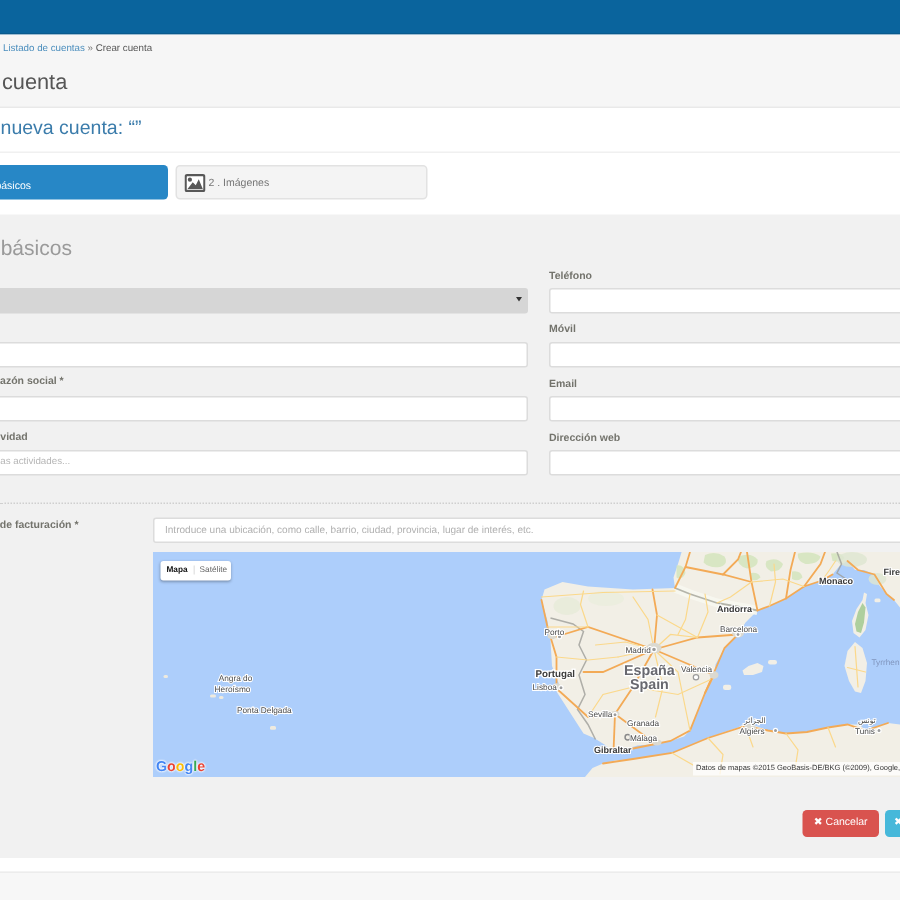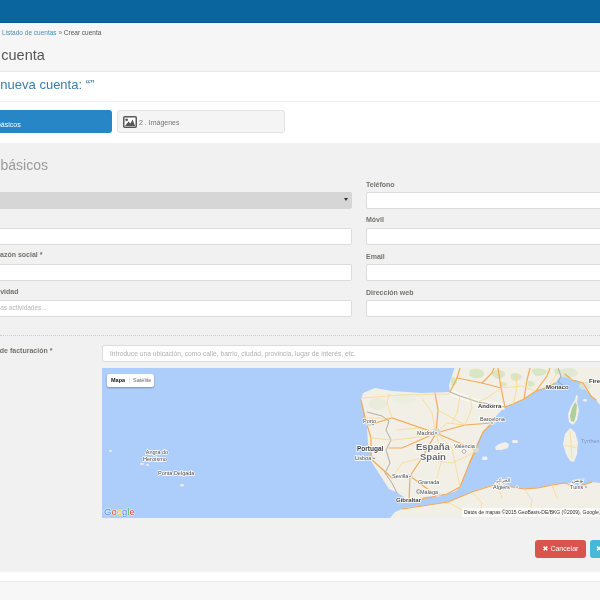--- a/index.html
+++ b/index.html
@@ -222,21 +222,21 @@
     <text class="city" x="468" y="121">Tunis</text>
     <text class="city" x="470" y="114" style="font-size:5px">تونس</text>
     <text class="sea" x="479" y="75">Tyrrheni</text>
   </svg>
   </div>
 
   <div class="abs" style="left:107px;top:374px;height:13px;background:#fff;border-radius:2px;box-shadow:0 1px 2px rgba(0,0,0,.3);font-size:6px;line-height:13px;white-space:nowrap">
     <span style="padding:0 4px;font-weight:bold;color:#111;font-size:5.5px">Mapa</span><span style="border-left:1px solid #e6e6e6;padding:0 3px;color:#666;font-size:5.5px">Satélite</span>
   </div>
 
-  <div class="abs" style="left:104px;top:506px;font-size:9.5px;font-weight:normal;white-space:nowrap;text-shadow:0 0 1.5px #fff,0 0 1.5px #fff,0 0 1.5px #fff"><span style="color:#4285f4">G</span><span style="color:#ea4335">o</span><span style="color:#fbbc05">o</span><span style="color:#4285f4">g</span><span style="color:#34a853">l</span><span style="color:#ea4335">e</span></div>
+  <div class="abs" style="left:104px;top:506px;font-size:9.5px;font-weight:bold;white-space:nowrap;text-shadow:0 0 1.5px #fff,0 0 1.5px #fff,0 0 1.5px #fff"><span style="color:#4285f4">G</span><span style="color:#ea4335">o</span><span style="color:#fbbc05">o</span><span style="color:#4285f4">g</span><span style="color:#34a853">l</span><span style="color:#ea4335">e</span></div>
 
   <div class="abs" style="left:462px;top:508px;width:138px;height:9px;background:rgba(255,255,255,.75);font-size:5px;color:#333;line-height:9px;padding-left:2px;white-space:nowrap">Datos de mapas ©2015 GeoBasis-DE/BKG (©2009), Google, I</div>
 
   <div class="abs" style="left:535px;top:540px;width:51px;height:18px;background:#d9534f;border-radius:3px;color:#fff;font-size:7px;line-height:18px;text-align:center;white-space:nowrap">✖ Cancelar</div>
   <div class="abs" style="left:590px;top:540px;width:42px;height:18px;background:#46b8da;border-radius:3px;color:#fff;font-size:7px;line-height:18px;padding-left:6px;white-space:nowrap">✖</div>
 
   <div class="abs" style="left:0;top:572px;width:600px;height:9px;background:#fff"></div>
   <div class="abs" style="left:0;top:581px;width:600px;height:19px;background:#f7f7f7;border-top:1px solid #ececec"></div>
 </div>
 

